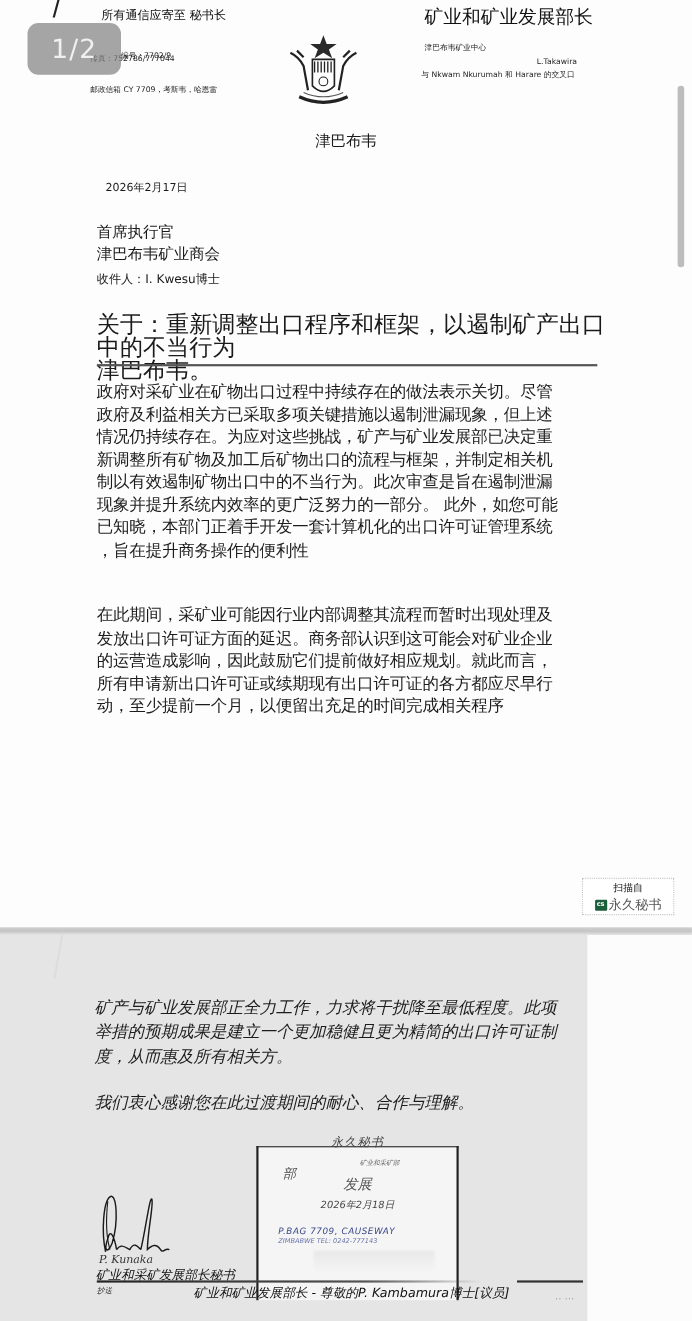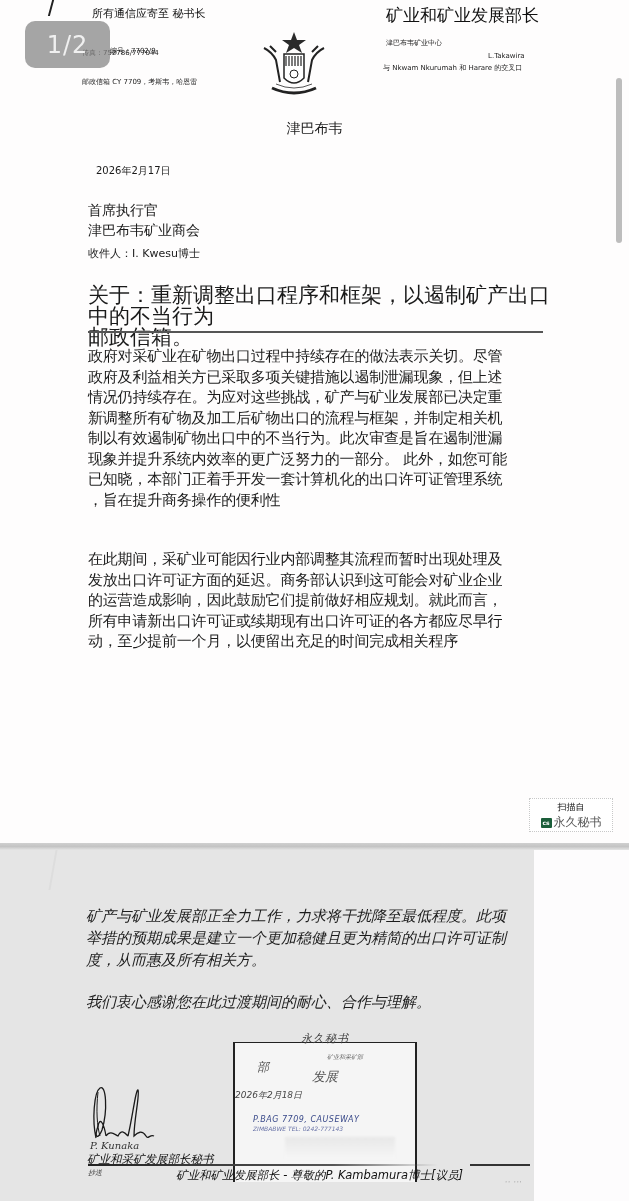--- a/index.html
+++ b/index.html
@@ -97,21 +97,21 @@
     border: 2px solid #222; border-top-width: 1.5px; border-bottom: none;
     background: rgba(255,255,255,0.6);
   }
   .stamp-title {
     position: absolute; left: 0; width: 100%; top: -12px; text-align: center; font-size: 11px; color: #444;
     letter-spacing: 1px;
   }
   .stamp-small { position: absolute; left: 0; width: 100%; top: 10px; text-align: center; font-size: 6px; color: #666; padding-left: 40px; }
   .stamp-dept { position: absolute; left: 22px; top: 16px; font-size: 12px; color: #555; }
   .stamp-dev { position: absolute; left: 0; width: 100%; top: 25px; text-align: center; font-size: 13px; color: #555; }
-  .stamp-date { position: absolute; left: 0; width: 100%; top: 46px; font-size: 9px; color: #444; }
+  .stamp-date { position: absolute; left: 0; width: 100%; top: 46px; text-align: center; font-size: 9px; color: #444; }
   .stamp-addr {
     position: absolute; left: 18px; top: 72px; font-size: 8px; color: #3a4a8a; letter-spacing: 0.5px;
     filter: blur(0.4px); white-space: nowrap;
   }
   .stamp-addr2 {
     position: absolute; left: 18px; top: 82px; font-size: 6px; color: #6a74a8; filter: blur(0.6px); white-space: nowrap;
   }
   .stamp-smudge {
     position: absolute; left: 50px; top: 94px; width: 110px; height: 22px;
     background: linear-gradient(#e8e8e8, #f6f6f6); filter: blur(1px);
@@ -156,21 +156,21 @@
     <div class="country-line">津巴布韦</div>
 
     <div class="date">2026年2月17日</div>
 
     <div class="recipient" style="top:202px;">首席执行官</div>
     <div class="recipient" style="top:222px;">津巴布韦矿业商会</div>
     <div class="recipient small" style="top:246px;">收件人：I. Kwesu博士</div>
 
     <div class="subject">
       <div>关于：重新调整出口程序和框架，以遏制矿产出口中的不当行为</div>
-      <div>邮政信箱。</div>
+      <div>津巴布韦。</div>
     </div>
     <div class="rule"></div>
 
     <div class="para" style="top:346px;">
       <div>政府对采矿业在矿物出口过程中持续存在的做法表示关切。尽管</div>
       <div>政府及利益相关方已采取多项关键措施以遏制泄漏现象，但上述</div>
       <div>情况仍持续存在。为应对这些挑战，矿产与矿业发展部已决定重</div>
       <div>新调整所有矿物及加工后矿物出口的流程与框架，并制定相关机</div>
       <div>制以有效遏制矿物出口中的不当行为。此次审查是旨在遏制泄漏</div>
       <div>现象并提升系统内效率的更广泛努力的一部分。 此外，如您可能</div>

